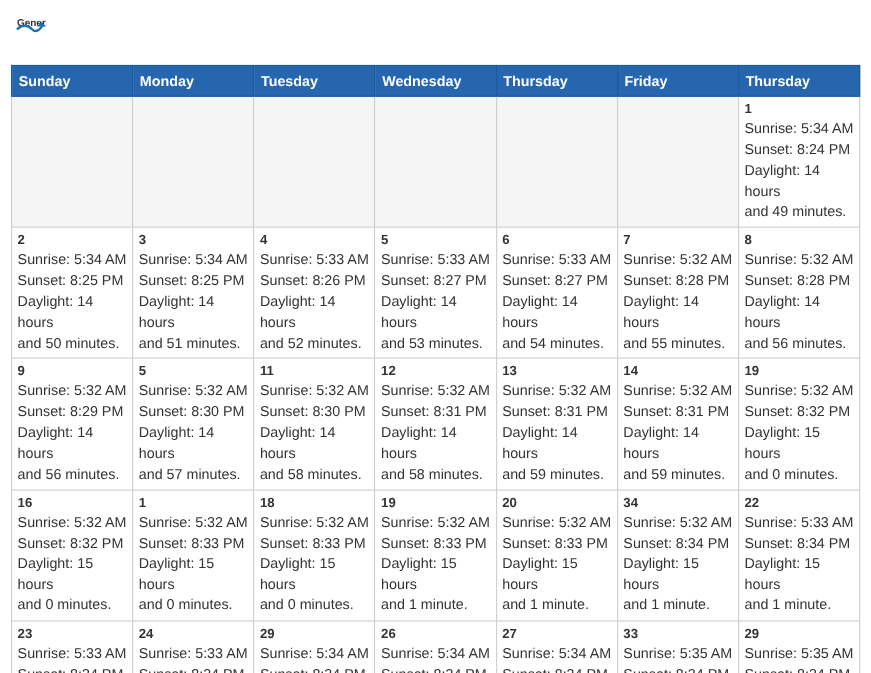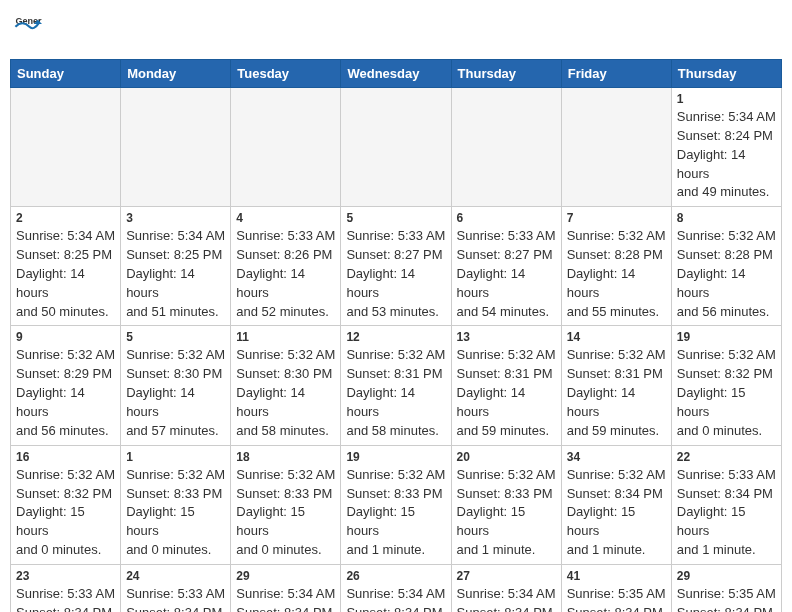--- a/index.html
+++ b/index.html
@@ -317,21 +317,21 @@
 and 0 minutes.</div>
         </td>
         <td>
           <span class="day-num">27</span>
           <div class="day-info" style="white-space: pre-line;">Sunrise: 5:34 AM
 Sunset: 8:34 PM
 Daylight: 15 hours
 and 0 minutes.</div>
         </td>
         <td>
-          <span class="day-num">41</span>
+          <span class="day-num">33</span>
           <div class="day-info" style="white-space: pre-line;">Sunrise: 5:35 AM
 Sunset: 8:34 PM
 Daylight: 14 hours
 and 59 minutes.</div>
         </td>
         <td>
           <span class="day-num">29</span>
           <div class="day-info" style="white-space: pre-line;">Sunrise: 5:35 AM
 Sunset: 8:34 PM
 Daylight: 14 hours

